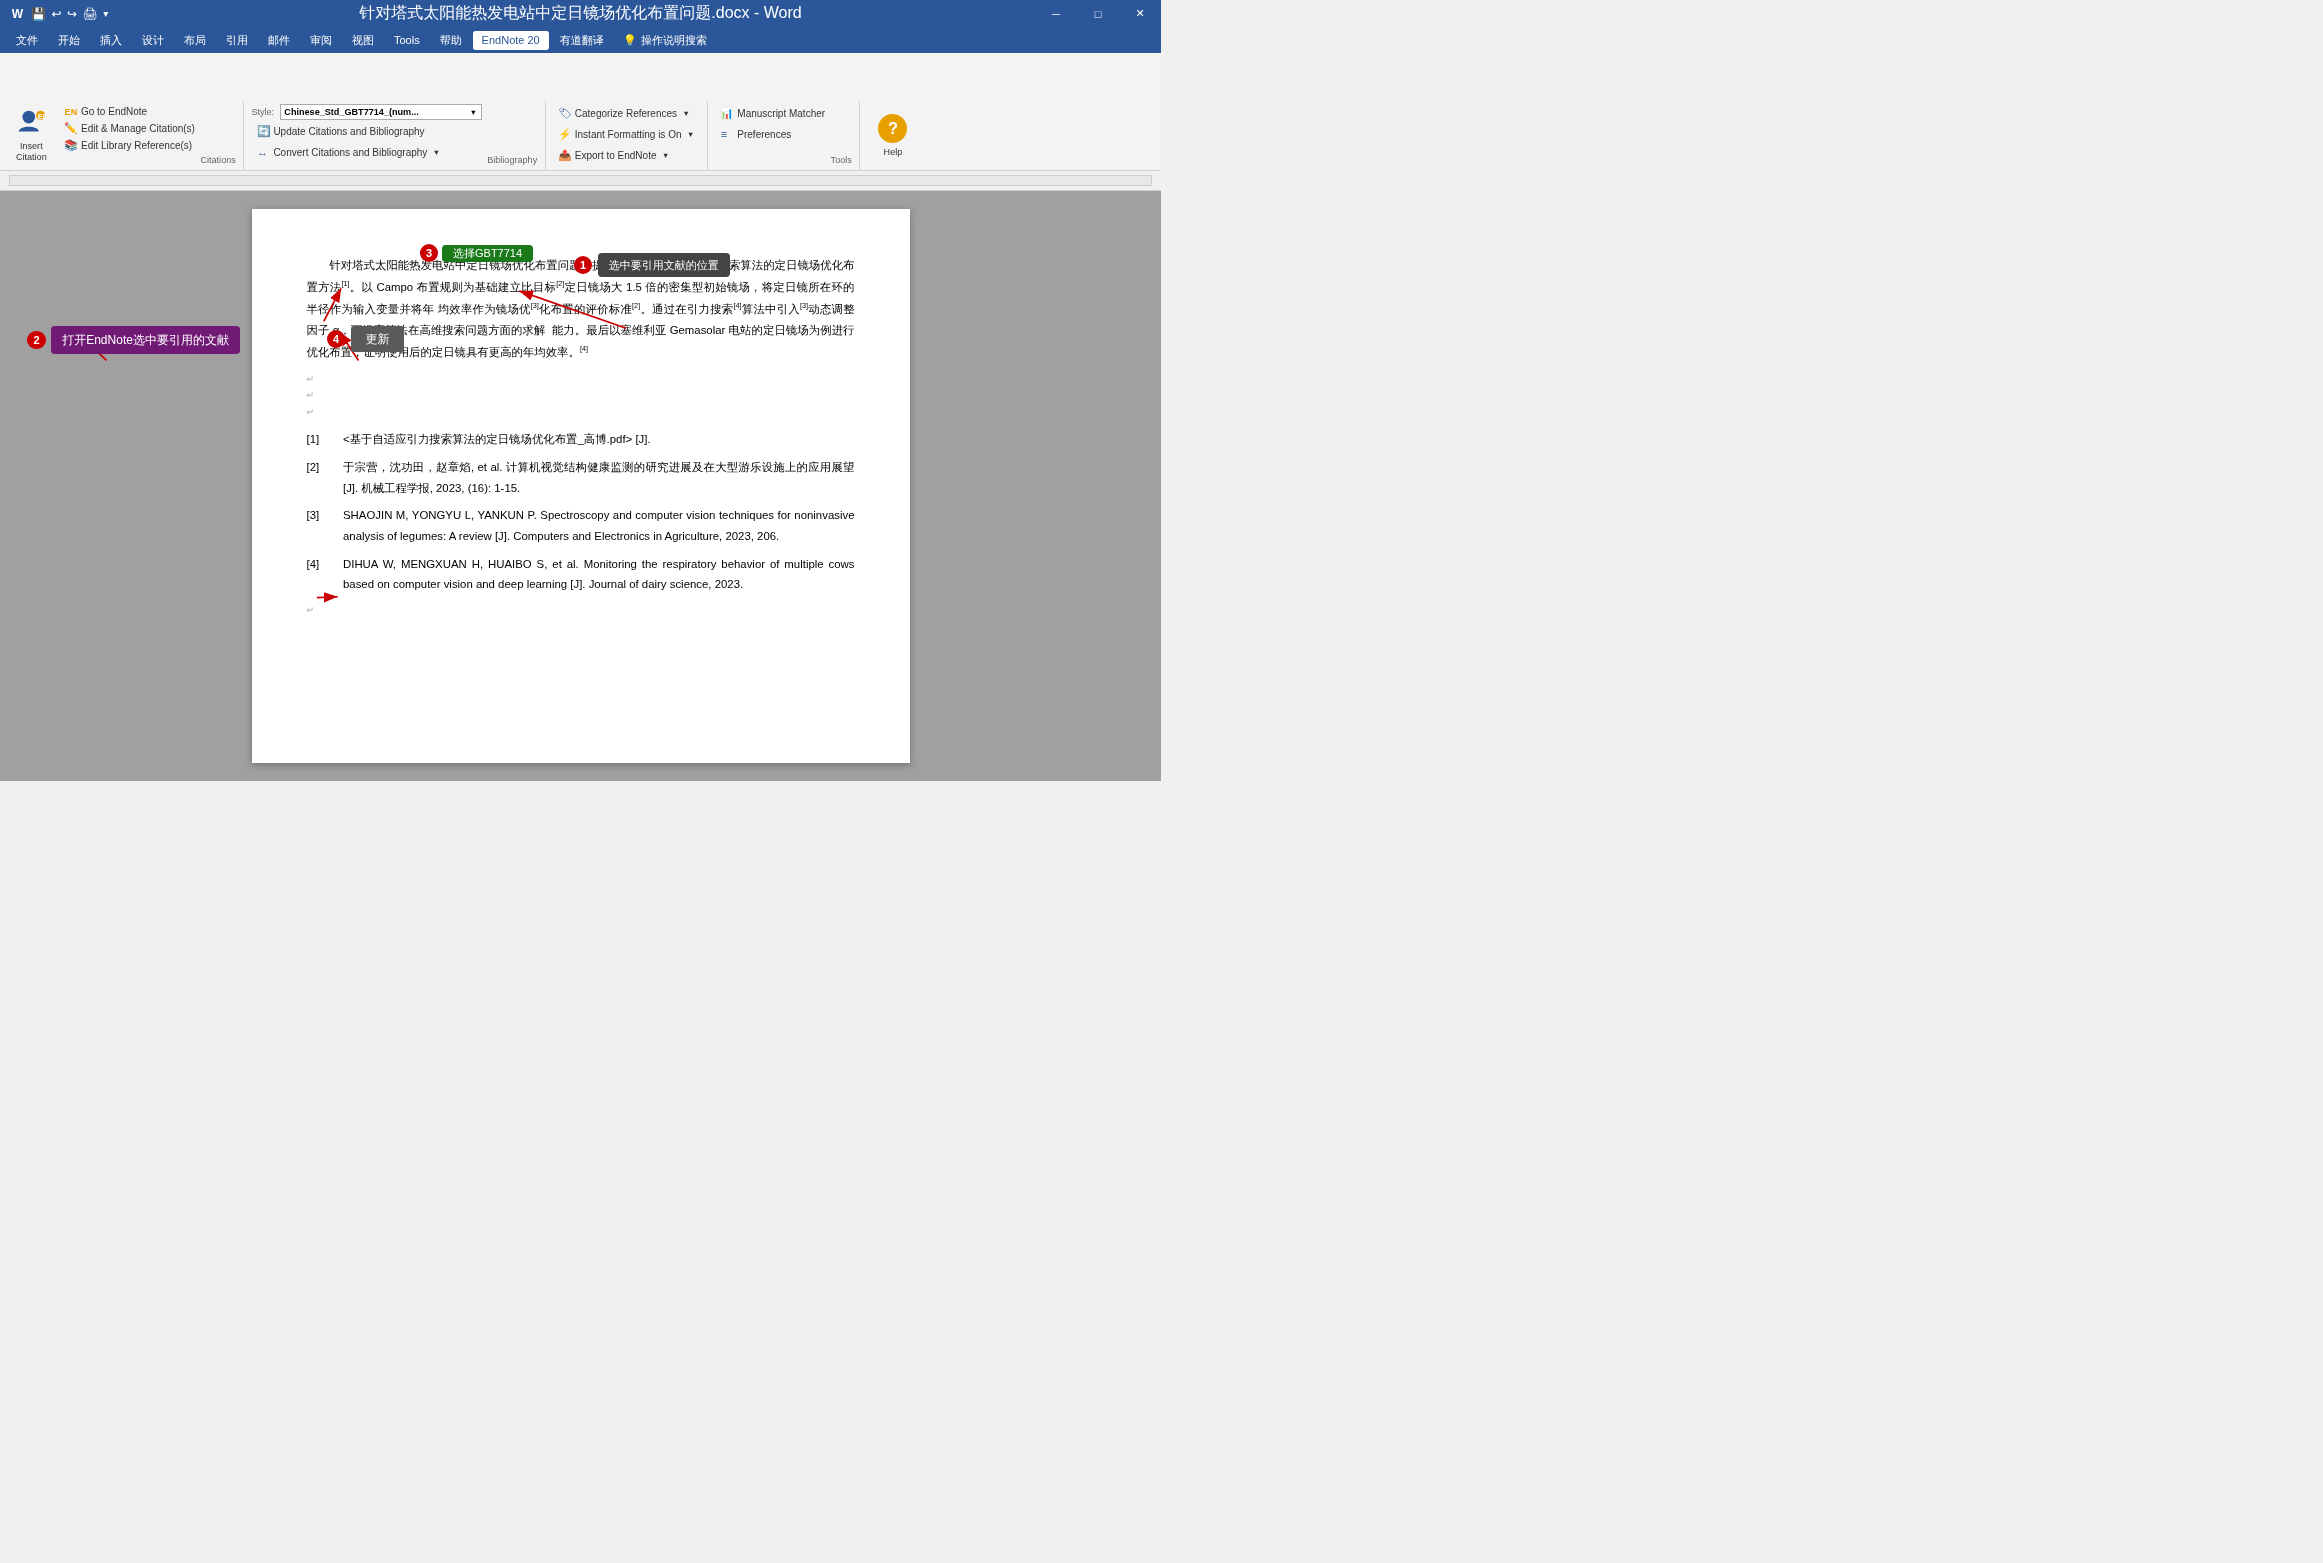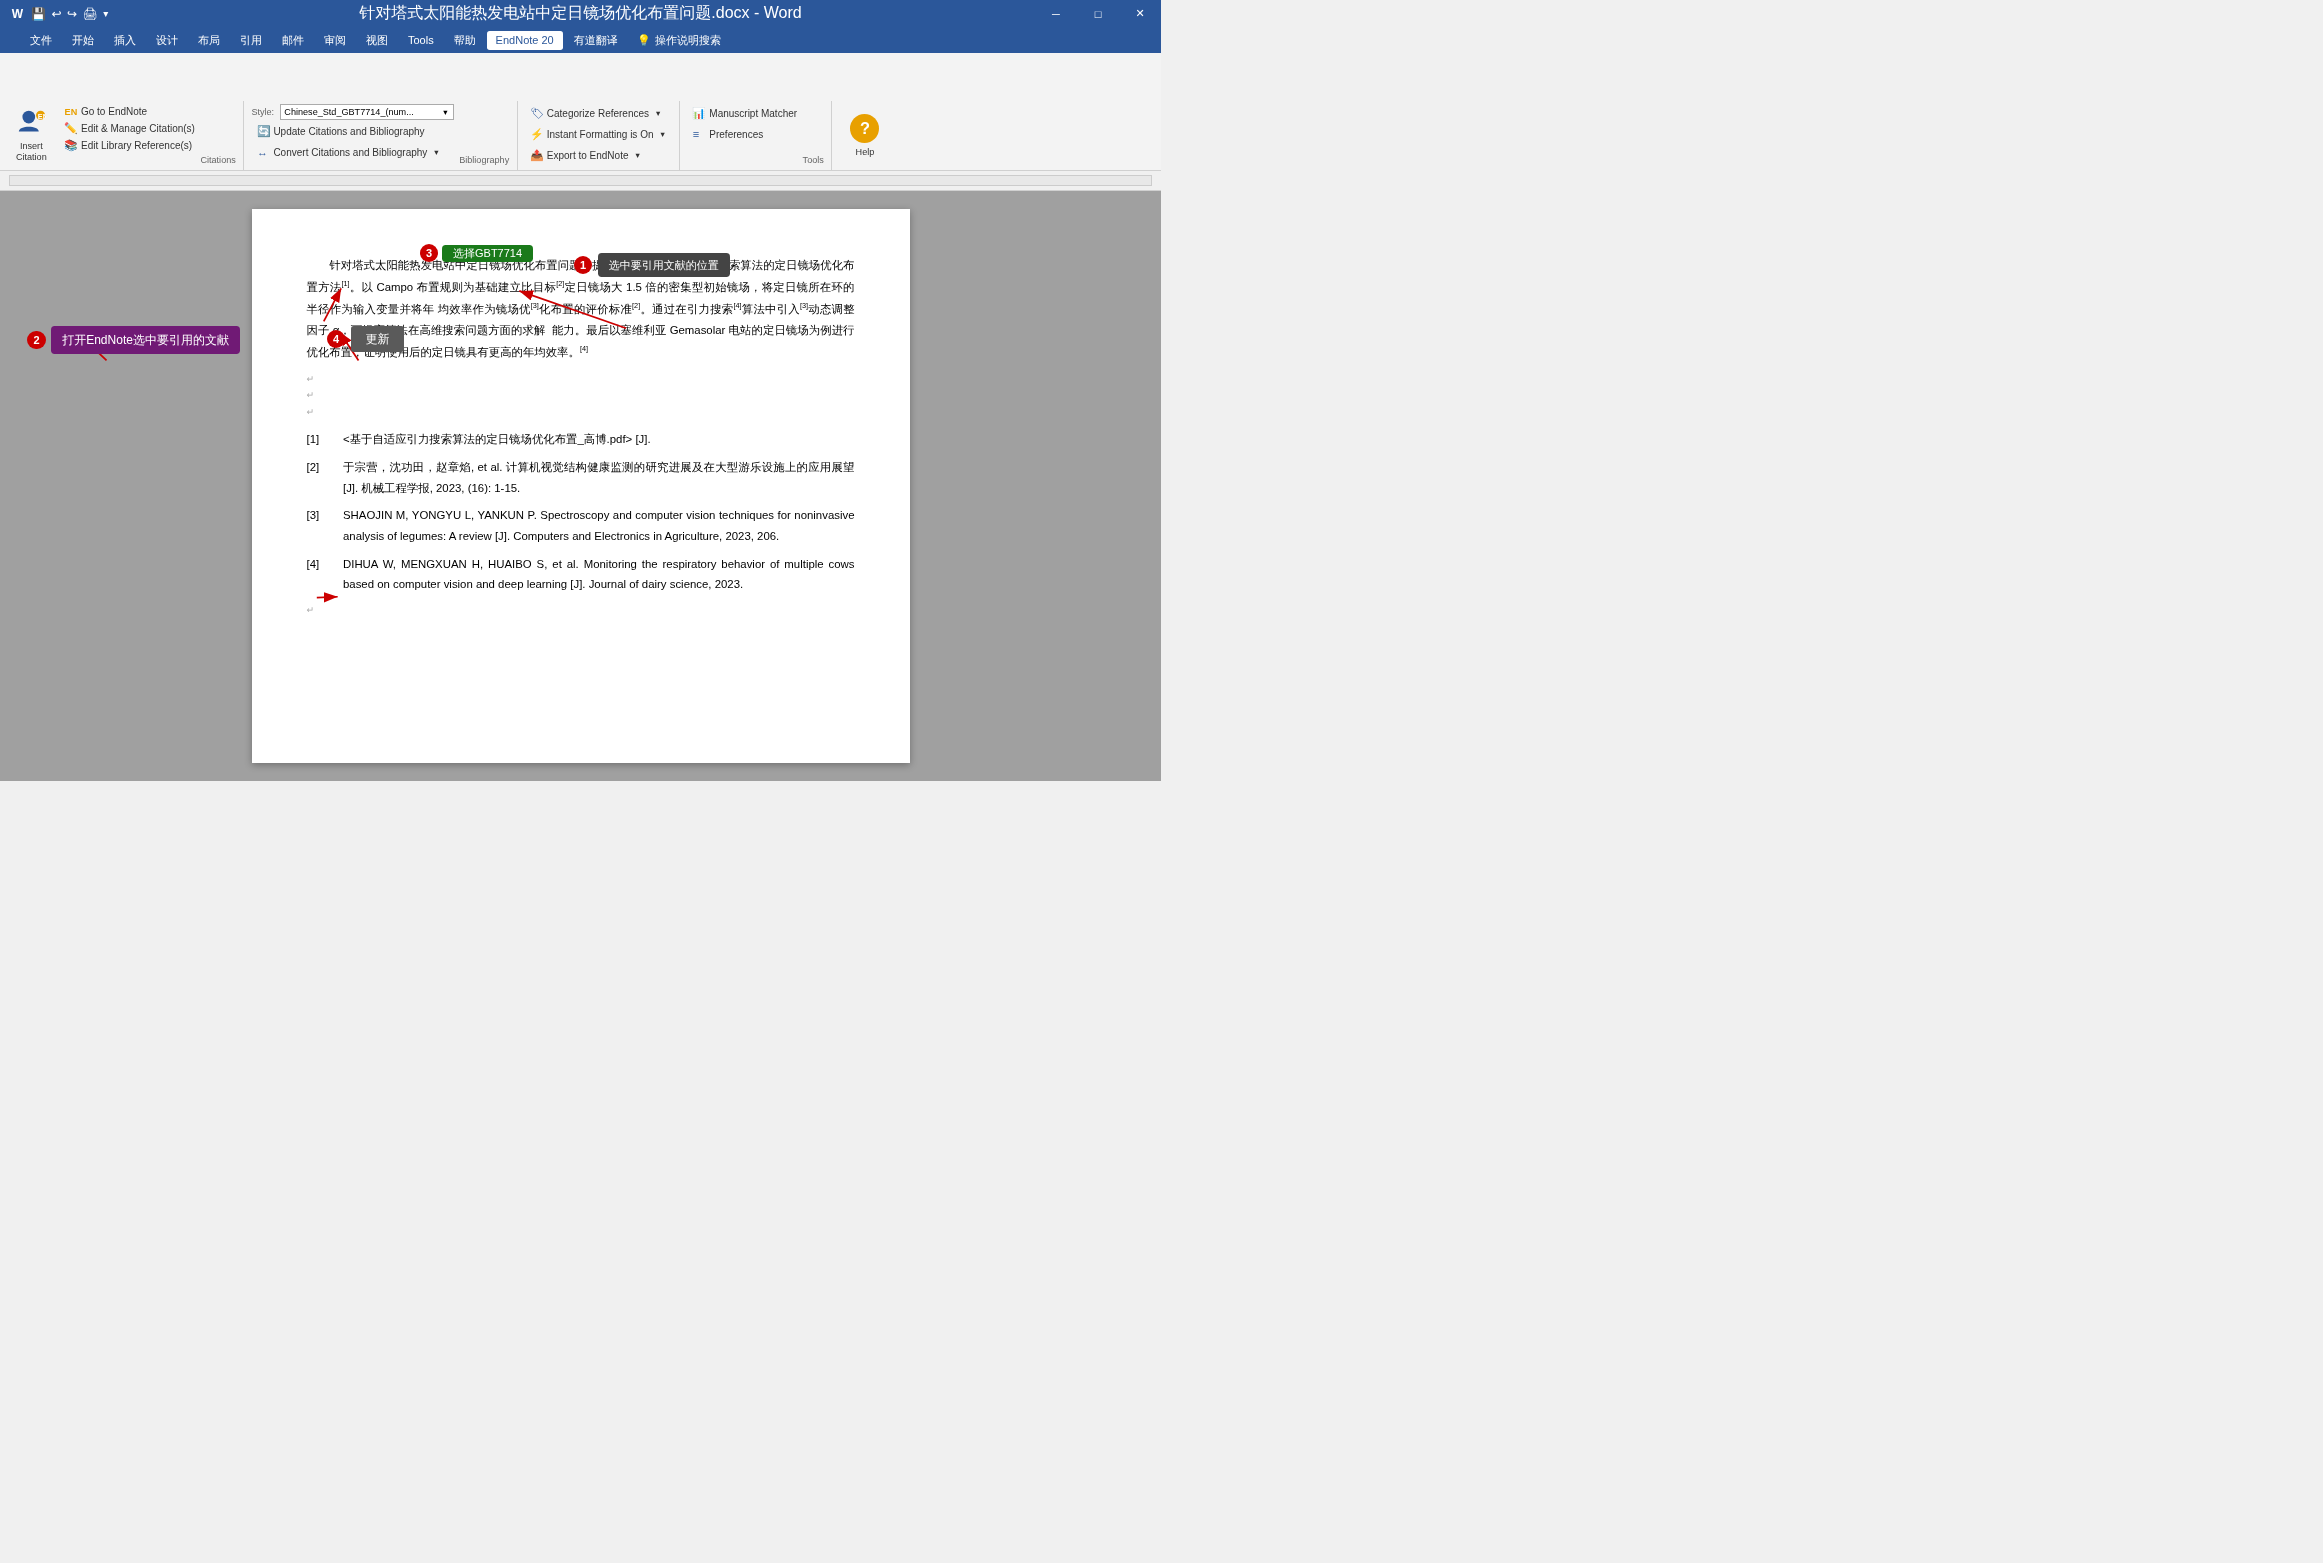--- a/index.html
+++ b/index.html
@@ -40,21 +40,21 @@
       color: white; font-size: 11px; cursor: pointer;
     }
 
     
     .menu-bar {
       background: #2b579a;
       color: white;
       height: 25.6px;
       display: flex;
       align-items: center;
-      padding: 0 21px;
+      padding: 0 7px;
       gap: 1.8px;
     }
     .menu-item {
       padding: 3.7px 9.1px;
       cursor: pointer;
       border-radius: 2.7px;
       font-size: 11px;
       white-space: nowrap;
     }
     .menu-item.active { background: white; color: #2b579a; }
@@ -124,23 +124,24 @@
       white-space: nowrap;
     }
     .ribbon-small-item .sm-icon { font-size: 11px; color: #2b579a; width: 12.8px; text-align: center; }
     .style-dropdown {
       display: flex;
       align-items: flex-end;
       border: 0.9px solid #ababab;
       background: white;
       padding: 1.8px 3.7px;
       gap: 3.7px;
-      width: 174px;
+      width: 202px;
       cursor: pointer;
       font-size: 10px;
+      font-weight: bold;
     }
     .style-dropdown .arrow { margin-left: auto; }
 
     
     .bib-btn {
       display: flex;
       align-items: center;
       gap: 3.7px;
       padding: 2.7px 5.5px;
       cursor: pointer;

